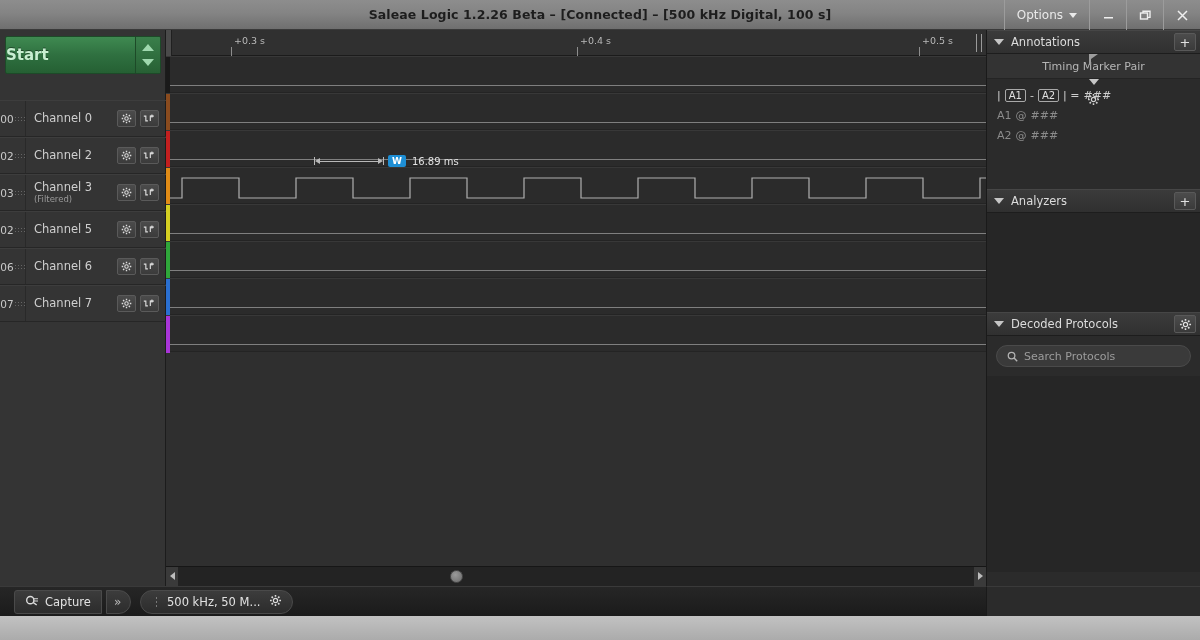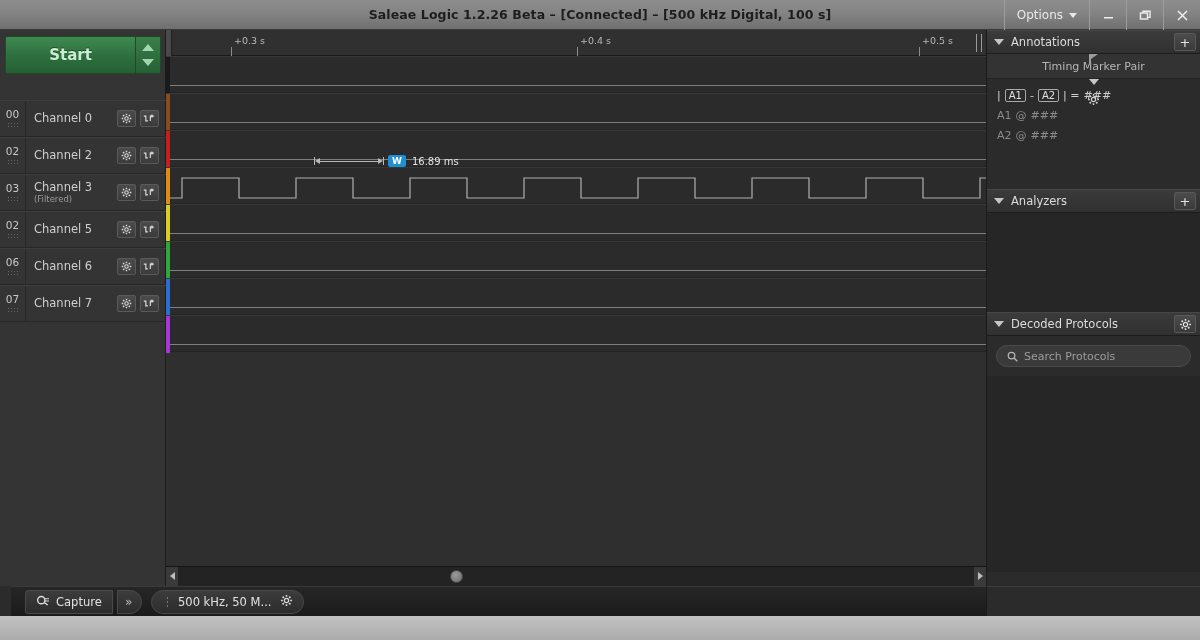--- a/index.html
+++ b/index.html
@@ -45,42 +45,42 @@
     background: #343434; border-right: 1px solid #1c1c1c;
   }
   .start-row {
     position: absolute; left: 5px; top: 6px; width: 156px; height: 38px; display: flex;
   }
   .start-btn {
     flex: 1; height: 38px;
     background: linear-gradient(to bottom, #3f8a51 0%, #2f7040 50%, #256033 100%);
     border: 1px solid #1d4a28;
     border-radius: 2px 0 0 2px;
-    display: flex; align-items: center; justify-content: center;
+    display: flex; align-items: center; justify-content: flex-start;
     color: #c8efd1; font-size: 15px; font-weight: bold;
     text-shadow: 0 -1px 0 rgba(0,0,0,.4);
   }
   .start-steppers {
     width: 25px; height: 38px;
     background: linear-gradient(to bottom, #3a7f4b 0%, #276034 100%);
     border: 1px solid #1d4a28; border-left: none; border-radius: 0 2px 2px 0;
     display: flex; flex-direction: column; align-items: center; justify-content: space-evenly;
   }
   .tri-up { width:0;height:0;border-left:6px solid transparent;border-right:6px solid transparent;border-bottom:7px solid #9fd8ae; }
   .tri-down { width:0;height:0;border-left:6px solid transparent;border-right:6px solid transparent;border-top:7px solid #9fd8ae; }
 
   .chan-list { position: absolute; left: 0; top: 70px; width: 166px; }
   .chan-row {
     position: relative; height: 37px; width: 166px;
     border-bottom: 1px solid #262626; border-top: 1px solid #3d3d3d;
     display: flex; align-items: center;
   }
   .chan-idx {
     width: 26px; height: 100%; flex: none;
-    display: flex; flex-direction: column; align-items: center; justify-content: center;
+    display: flex; align-items: center; justify-content: center;
     border-right: 1px solid #292929;
   }
   .chan-idx .num { font-size: 10.5px; color: #c9c9c9; line-height: 12px; }
   .grip {
     width: 11px; height: 7px; margin-top: 2px;
     background-image: radial-gradient(#6e6e6e 38%, transparent 40%);
     background-size: 3px 3px; opacity: .85;
   }
   .chan-label { flex: 1; padding-left: 8px; display: flex; flex-direction: column; justify-content: center; }
   .chan-name { font-size: 11.5px; color: #cfcfcf; line-height: 13px; }
@@ -179,21 +179,21 @@
   .panel-empty { background: #262626; }
   .search-wrap { padding: 9px 9px; background: #2b2b2b; }
   .search-box {
     height: 22px; border-radius: 11px; background: #3a3a3a; border: 1px solid #4a4a4a;
     display: flex; align-items: center; gap: 6px; padding: 0 10px;
   }
   .search-box .txt { font-size: 11px; color: #9c9c9c; }
 
   
   .bottombar {
-    position: absolute; left: 11px; top: 586px; width: 986px; height: 30px;
+    position: absolute; left: 0; top: 586px; width: 986px; height: 30px;
     background: linear-gradient(to bottom, #262626, #1b1b1b); border-top: 1px solid #3a3a3a;
   }
   .tabish {
     position: absolute; top: 3px; height: 24px;
     background: linear-gradient(to bottom, #3c3c3c, #2c2c2c);
     border: 1px solid #4a4a4a;
     display: flex; align-items: center; gap: 6px; padding: 0 10px;
     color: #e2e2e2; font-size: 11.5px;
   }
   .capture-tab { left: 14px; border-radius: 3px 0 0 3px; }

